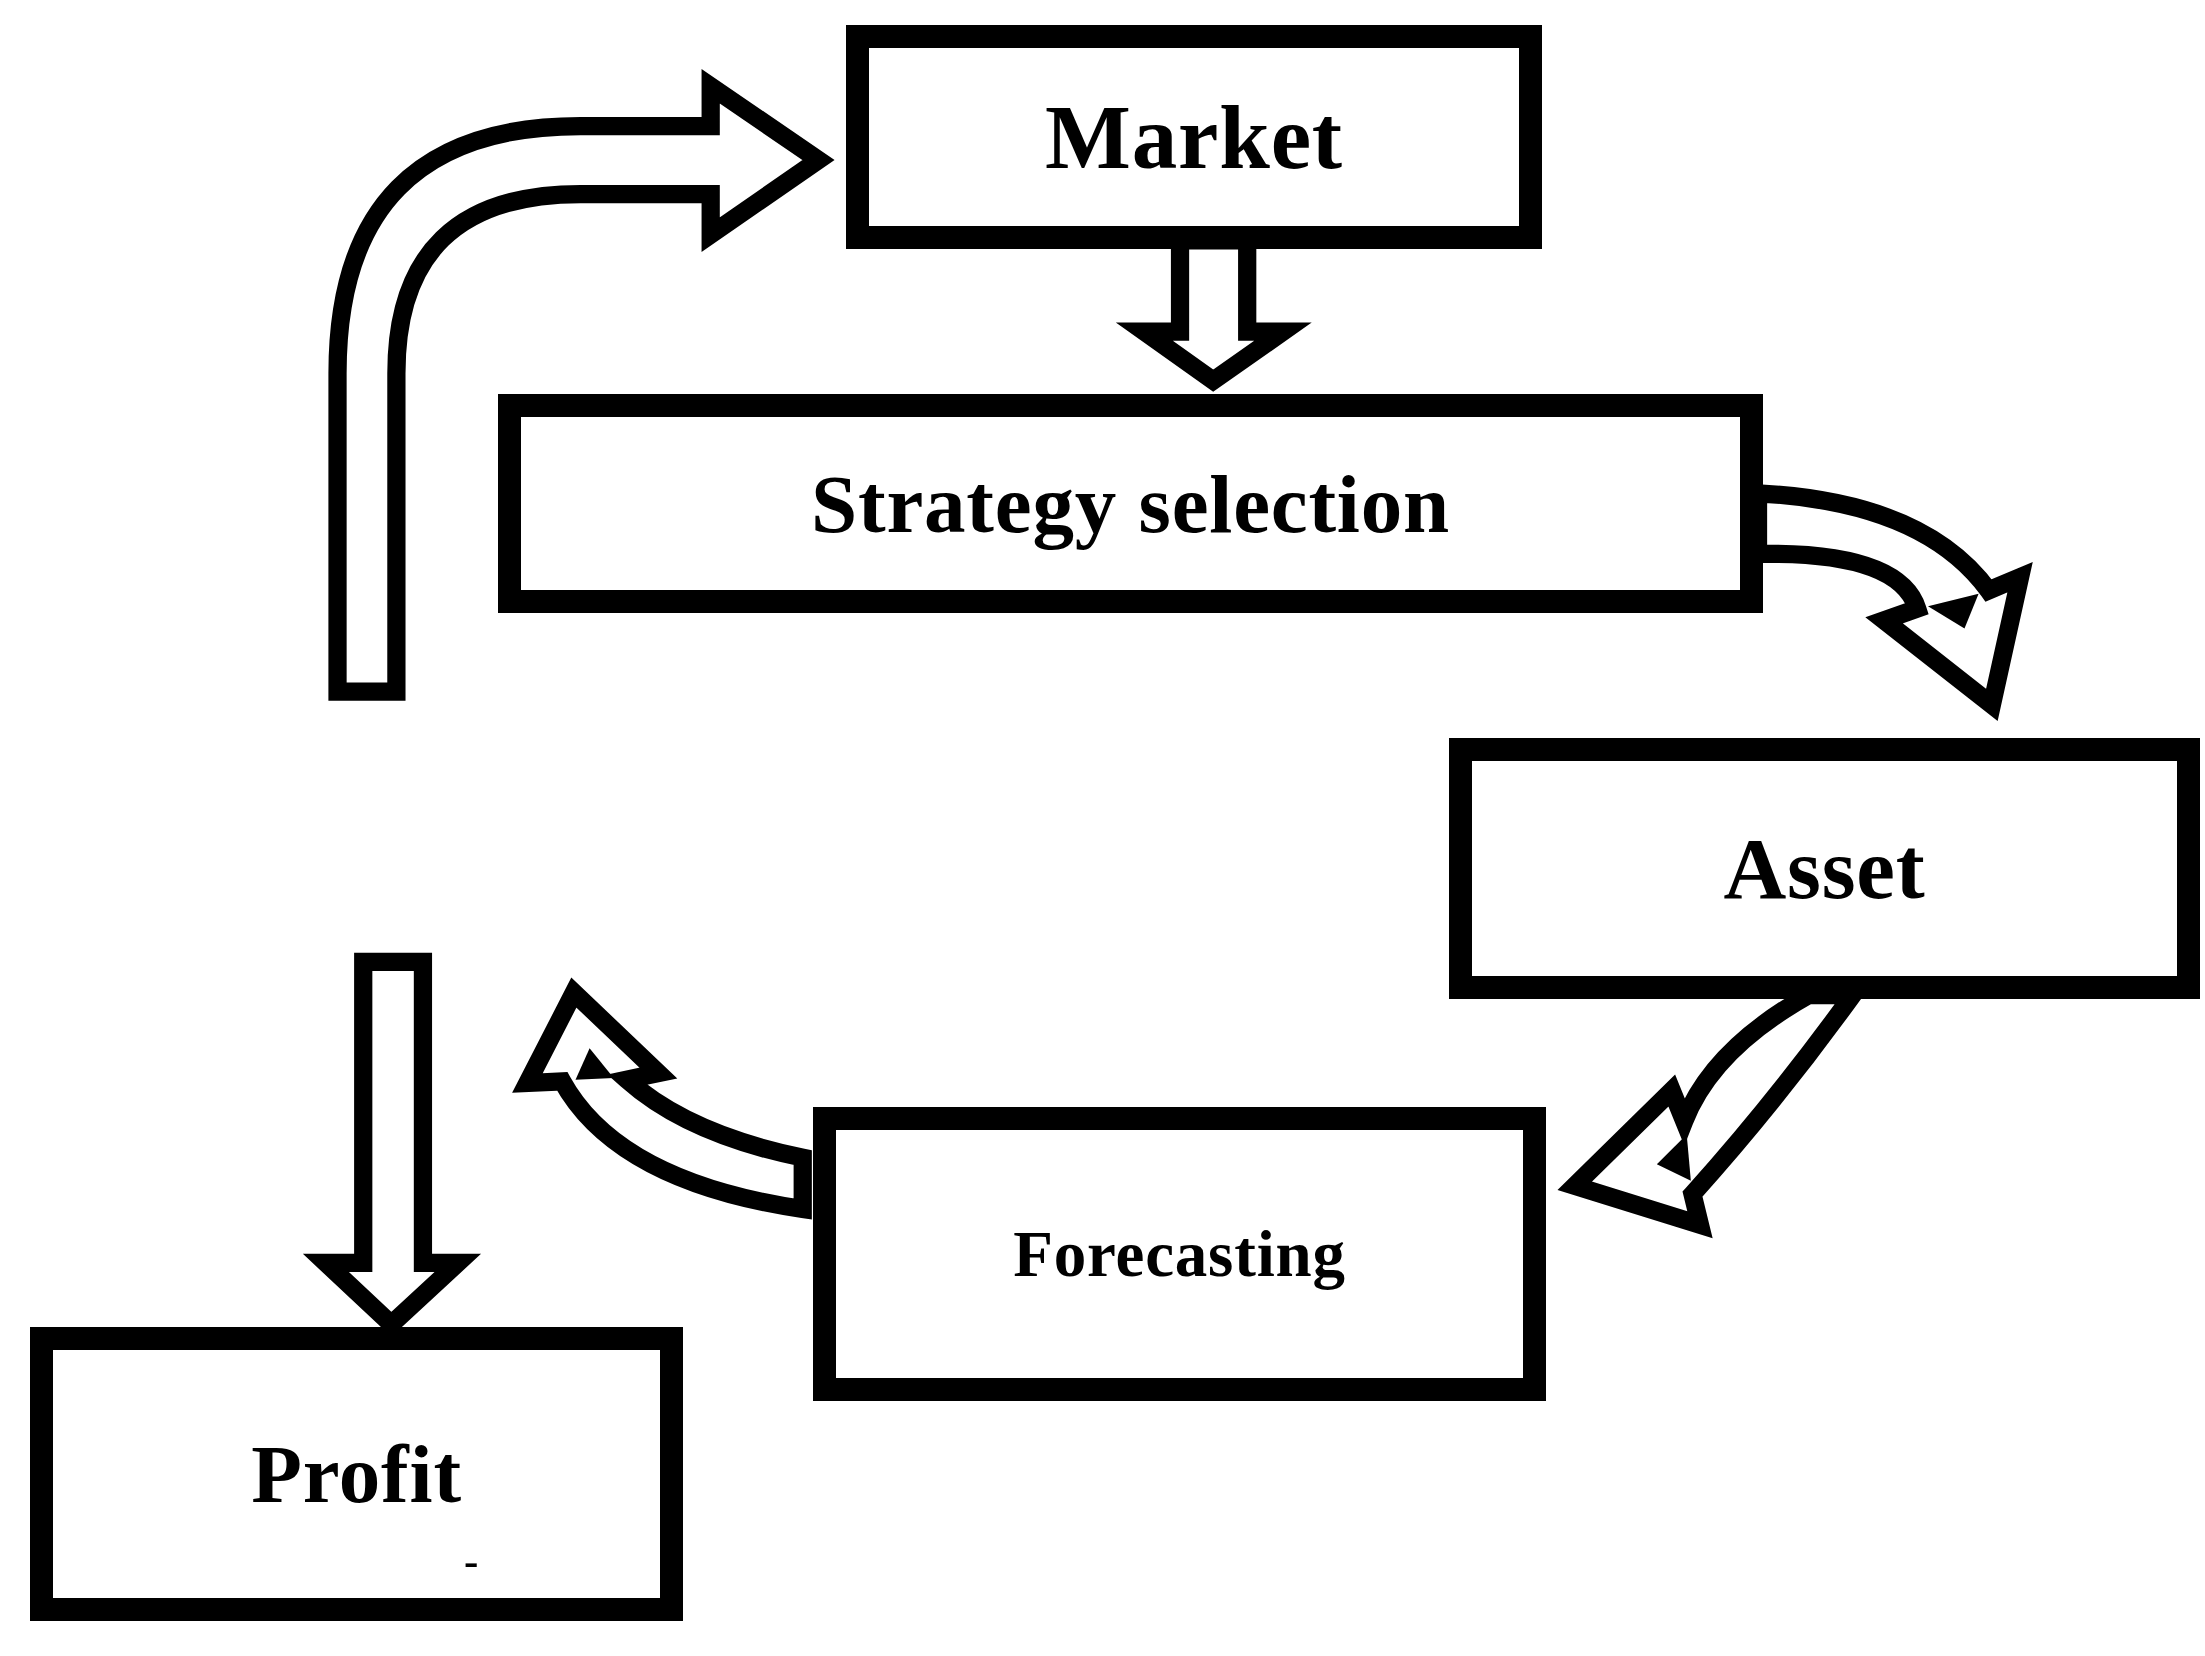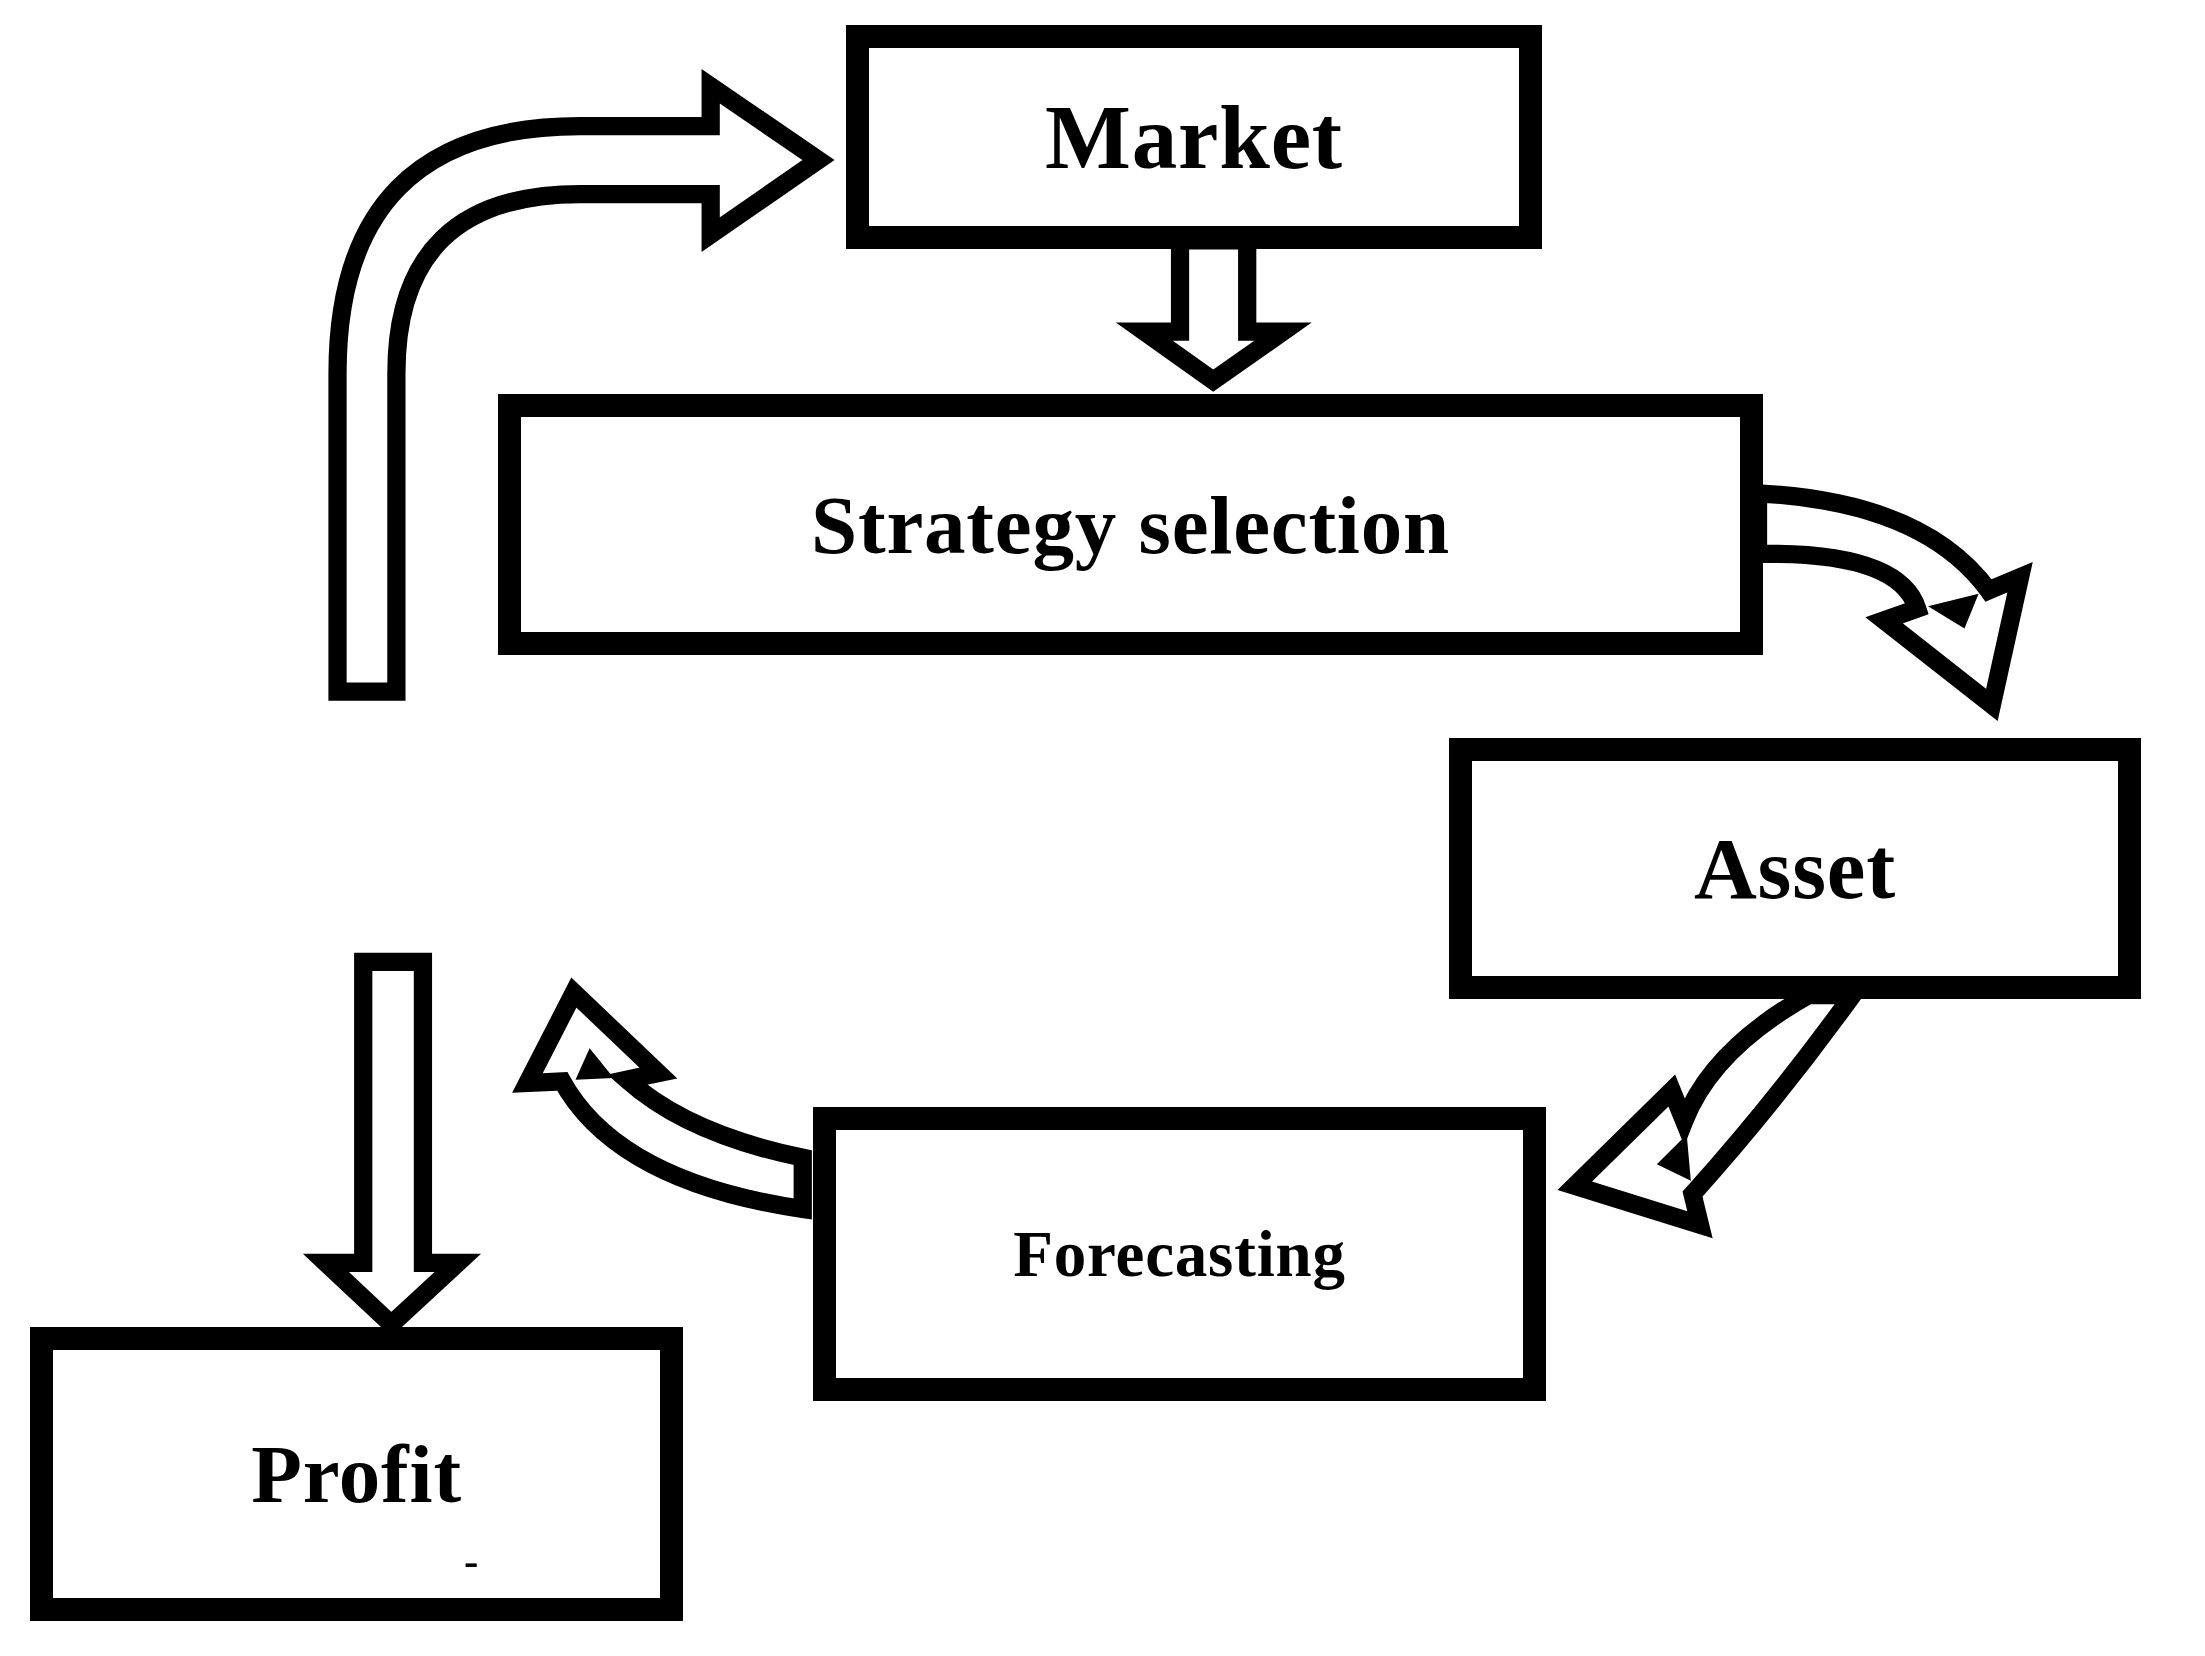--- a/index.html
+++ b/index.html
@@ -41,23 +41,23 @@
     background: #ffffff;
     display: flex;
     align-items: center;
     justify-content: center;
     font-weight: bold;
     color: #000000;
     letter-spacing: 0.8px;
     white-space: nowrap;
   }
   .box-market      { left: 846px; top: 25px;   width: 696px;  height: 224px; font-size: 91px; }
-  .box-strategy    { left: 498px;  top: 394px;  width: 1265px; height: 261px; font-size: 83px; justify-content: center; }
+  .box-strategy    { left: 498px;  top: 394px;  width: 1265px; height: 219px; font-size: 83px; justify-content: center; }
   .box-rebalancing { left: 108px;  top: 713px;  width: 929px; height: 257px; font-size: 91px; }
-  .box-asset       { left: 1449px; top: 738px;  width: 692px;  height: 261px; font-size: 87px; }
+  .box-asset       { left: 1449px; top: 738px;  width: 751px;  height: 261px; font-size: 87px; }
   .box-forecasting { left: 813px;  top: 1107px; width: 733px;  height: 294px; font-size: 65px; }
   .box-profit      { left: 30px;   top: 1327px; width: 653px;  height: 294px; font-size: 83px; }
   .profit-note {
     position: absolute;
     left: 464px;
     top: 1539px;
     font-size: 43px;
     font-weight: bold;
     color: #000000;
     line-height: 1;

